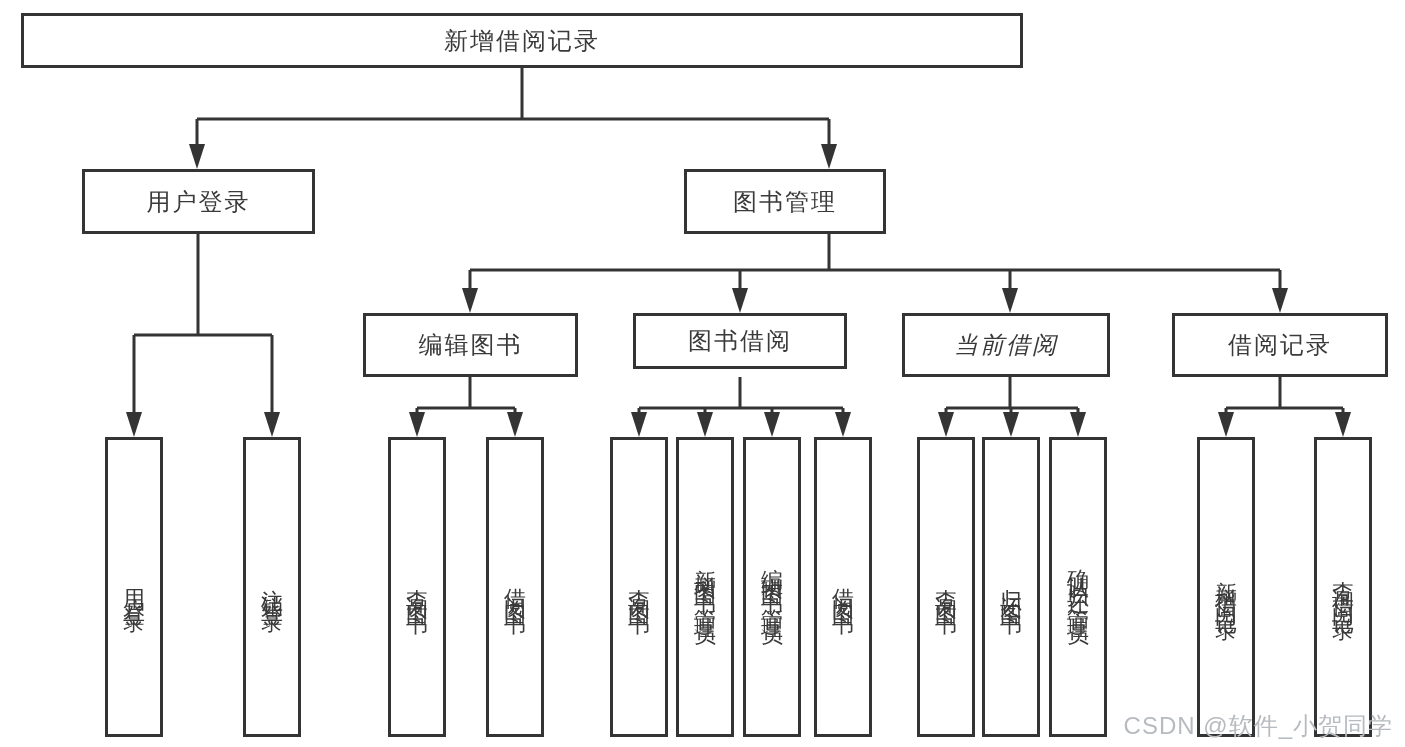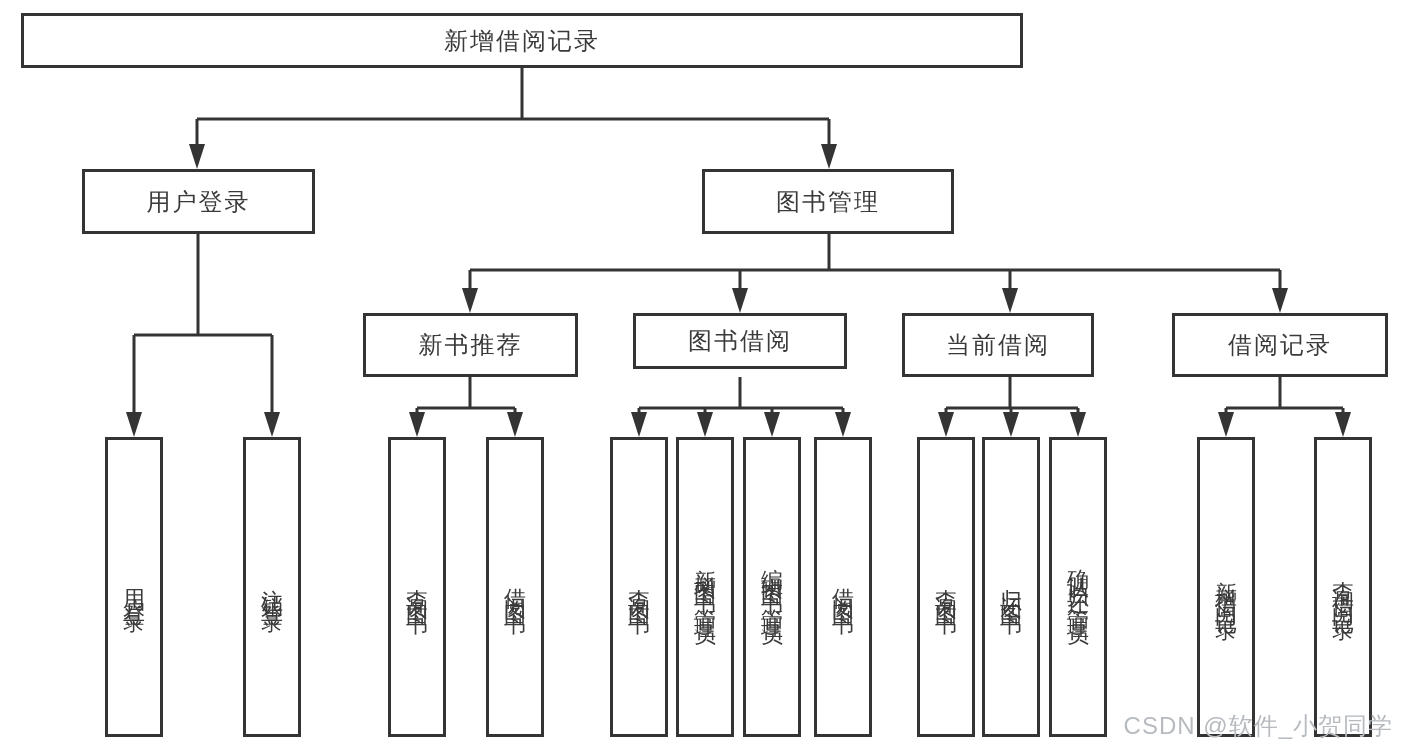--- a/index.html
+++ b/index.html
@@ -104,31 +104,31 @@
     </g>
   </svg>
 
   <div class="node root-box h-label">
     <span>新增借阅记录</span>
   </div>
 
   <div class="node lvl h-label" style="left:82px; top:169px; width:233px;">
     <span>用户登录</span>
   </div>
-  <div class="node lvl h-label" style="left:702px; top:169px; width:252px;">
+  <div class="node lvl h-label" style="left:684px; top:169px; width:202px;">
     <span>图书管理</span>
   </div>
 
   <div class="node h-label" style="left:363px; top:313px; width:215px; height:64px;">
-    <span>新书推荐</span>
+    <span>编辑图书</span>
   </div>
   <div class="node h-label" style="left:633px; top:313px; width:214px; height:56px;">
     <span>图书借阅</span>
   </div>
-  <div class="node h-label" style="left:902px; top:313px; width:192px; height:64px;">
+  <div class="node h-label" style="left:902px; top:313px; width:208px; height:64px;font-style:italic;">
     <span>当前借阅</span>
   </div>
   <div class="node h-label" style="left:1172px; top:313px; width:216px; height:64px;">
     <span>借阅记录</span>
   </div>
 
   <div class="node leaf" style="left:105px;">
     <span class="vtext">用户登录</span>
   </div>
   <div class="node leaf" style="left:243px;">

